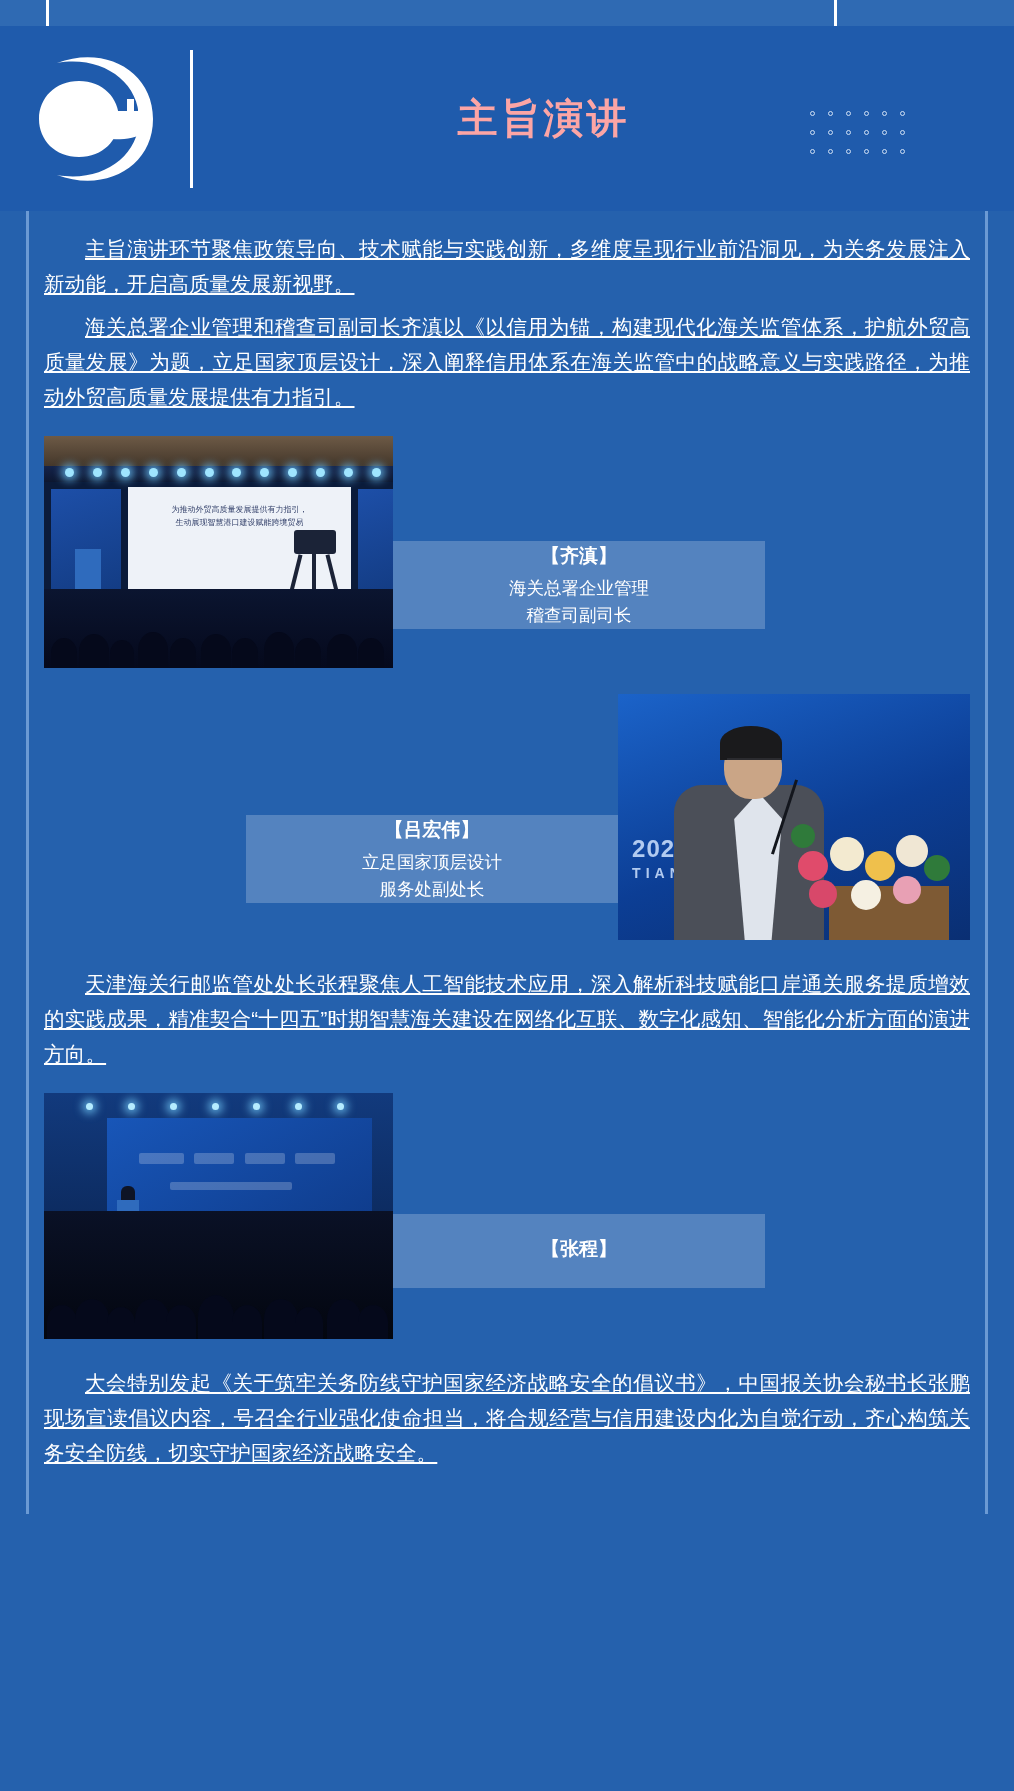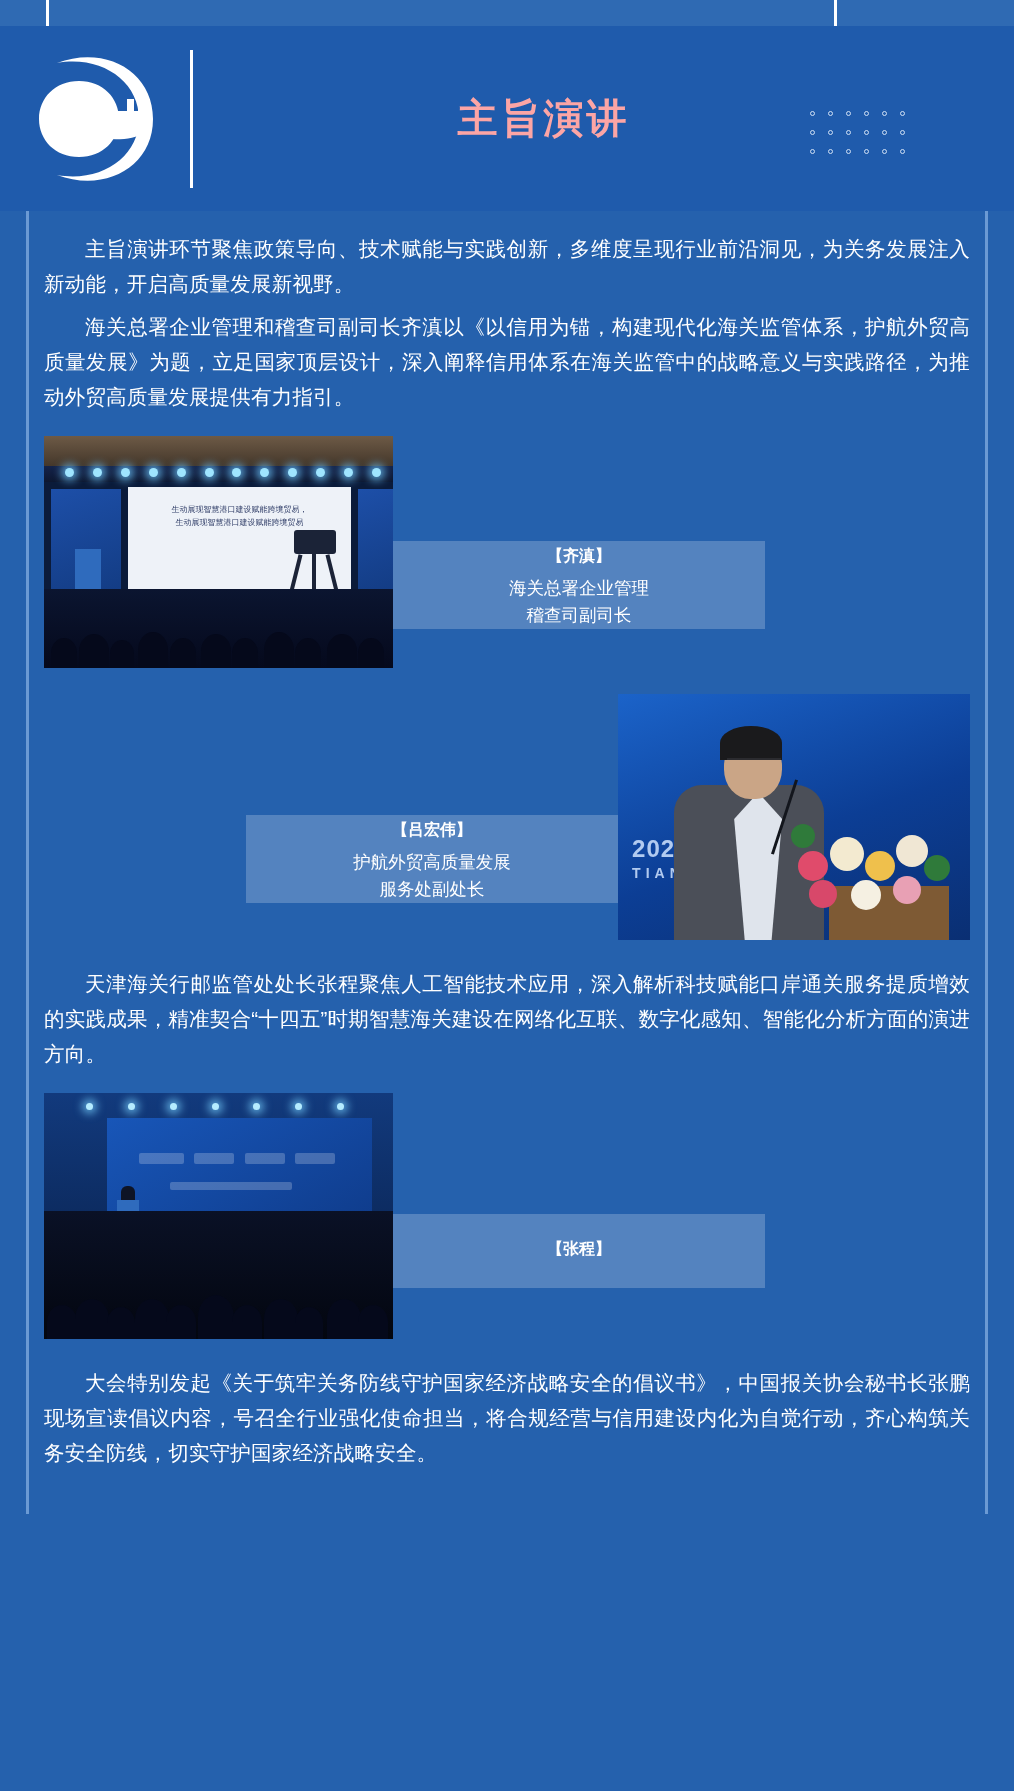--- a/index.html
+++ b/index.html
@@ -59,20 +59,21 @@
 
   p.para {
     color: #ffffff;
     font-size: 20.5px;
     line-height: 35px;
     text-indent: 2em;
     text-align: justify;
     letter-spacing: 0.2px;
     margin: 0 0 4px 0;
     font-weight: 500;
+    text-decoration: underline;
   }
   p.para + p.para { margin-top: 8px; }
 
   .block { margin: 22px 0 26px 0; }
 
   
   .row { display: flex; align-items: stretch; }
   .row.right-photo { justify-content: flex-end; }
 
   .photo {
@@ -90,21 +91,21 @@
     color: #ffffff;
     flex: 0 0 auto;
     width: 372px;
     padding: 14px 10px 16px 10px;
     text-align: center;
     display: flex;
     flex-direction: column;
     justify-content: center;
   }
   .caption .cap-name {
-    font-size: 16px;
+    font-size: 19px;
     font-weight: bold;
     line-height: 34px;
     margin-bottom: 2px;
   }
   .caption .cap-line { font-size: 17.5px; line-height: 27px; font-weight: 400; }
 
   .cap-pos-1 { align-self: center; margin-top: 66px; height: 88px; }
   .cap-pos-2 { align-self: center; margin-top: 84px; height: 88px; }
   .cap-pos-3 { align-self: center; margin-top: 70px; height: 74px; }
 
@@ -248,21 +249,21 @@
             <span class="lamp" style="left:46%"></span>
           <span class="lamp" style="left:54%"></span>
             <span class="lamp" style="left:62%"></span>
           <span class="lamp" style="left:70%"></span>
             <span class="lamp" style="left:78%"></span>
           <span class="lamp" style="left:86%"></span>
             <span class="lamp" style="left:94%"></span>
           <div class="screen side-l"></div>
           <div class="screen main">
             <div class="screen-txt">
-              <span>生动展现智慧港口建设赋能跨境贸易，</span><br>
+              <span>为推动外贸高质量发展提供有力指引，</span><br>
               <span>生动展现智慧港口建设赋能跨境贸易</span>
             </div>
           </div>
           <div class="screen side-r"></div>
           <div class="speaker-sm"></div>
           <div class="podium"></div>
           <div class="camera">
             <span class="body"></span>
             <span class="leg" style="left:26px"></span>
             <span class="leg" style="left:6px; transform:rotate(14deg)"></span>
@@ -288,21 +289,21 @@
         <div class="cap-name">【齐滇】</div>
         <div class="cap-line">海关总署企业管理</div>
         <div class="cap-line">稽查司副司长</div>
       </div>
     </div>
 
 
     <div class="block row right-photo">
       <div class="caption cap-pos-2">
         <div class="cap-name">【吕宏伟】</div>
-        <div class="cap-line">护航外贸高质量发展</div>
+        <div class="cap-line">立足国家顶层设计</div>
         <div class="cap-line">服务处副处长</div>
       </div>
 
       <div class="photo tall">
         <div class="portrait">
           <div class="bigtext">
             <span>2025.12</span>
             <small>TIAN</small>
           </div>
           <div class="suit"></div>

